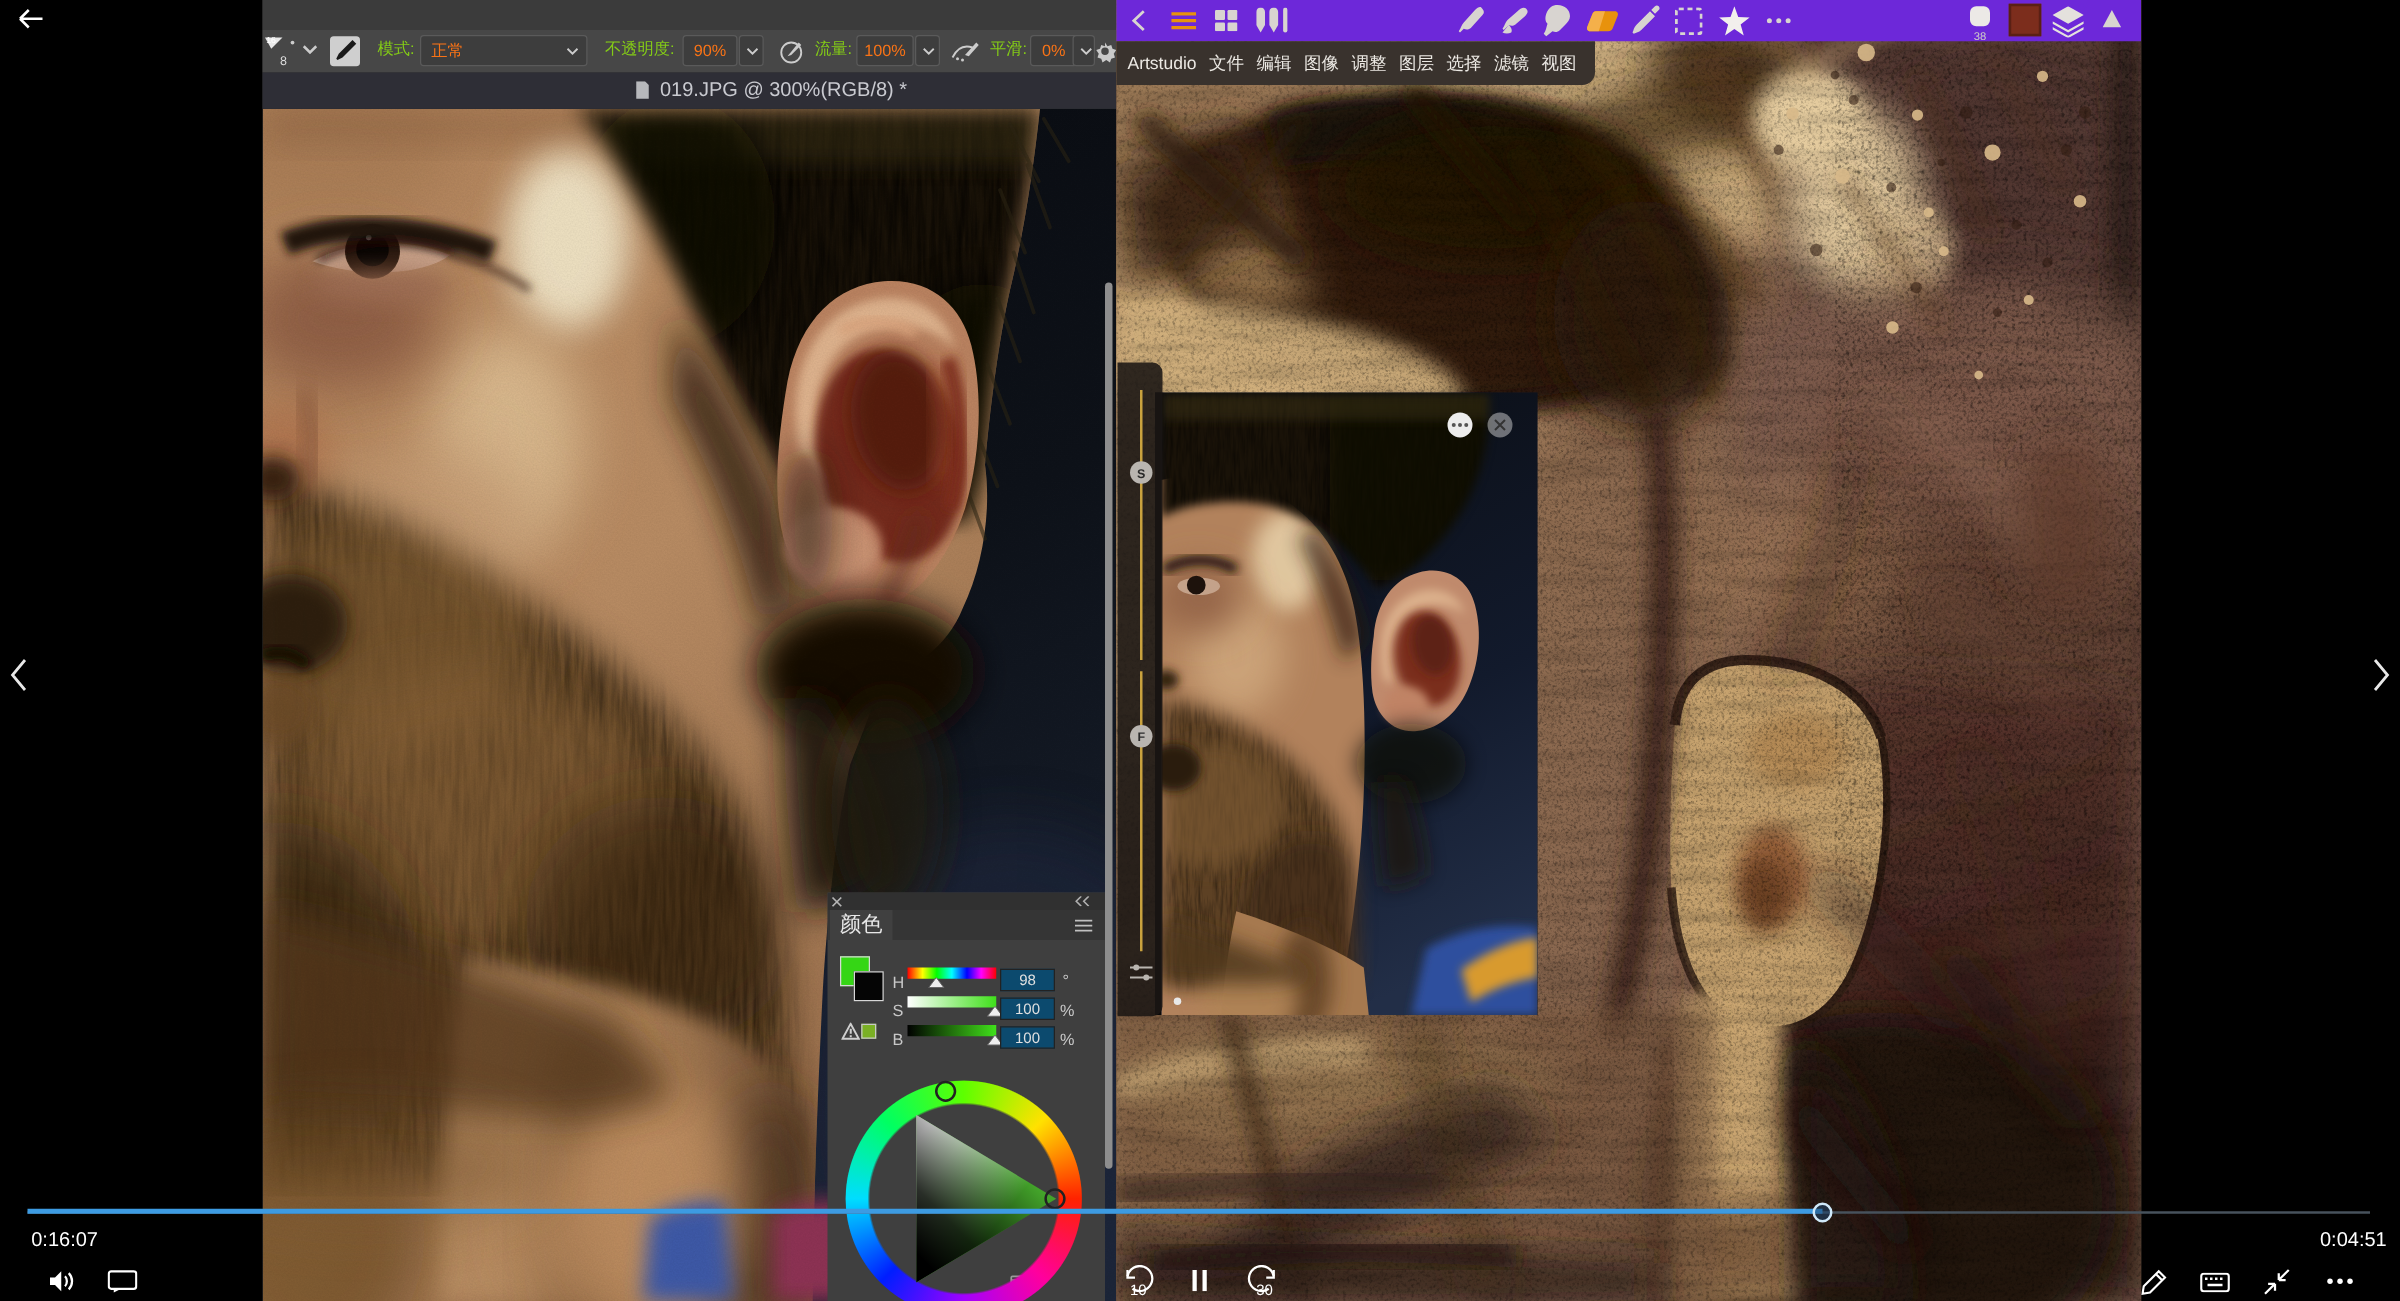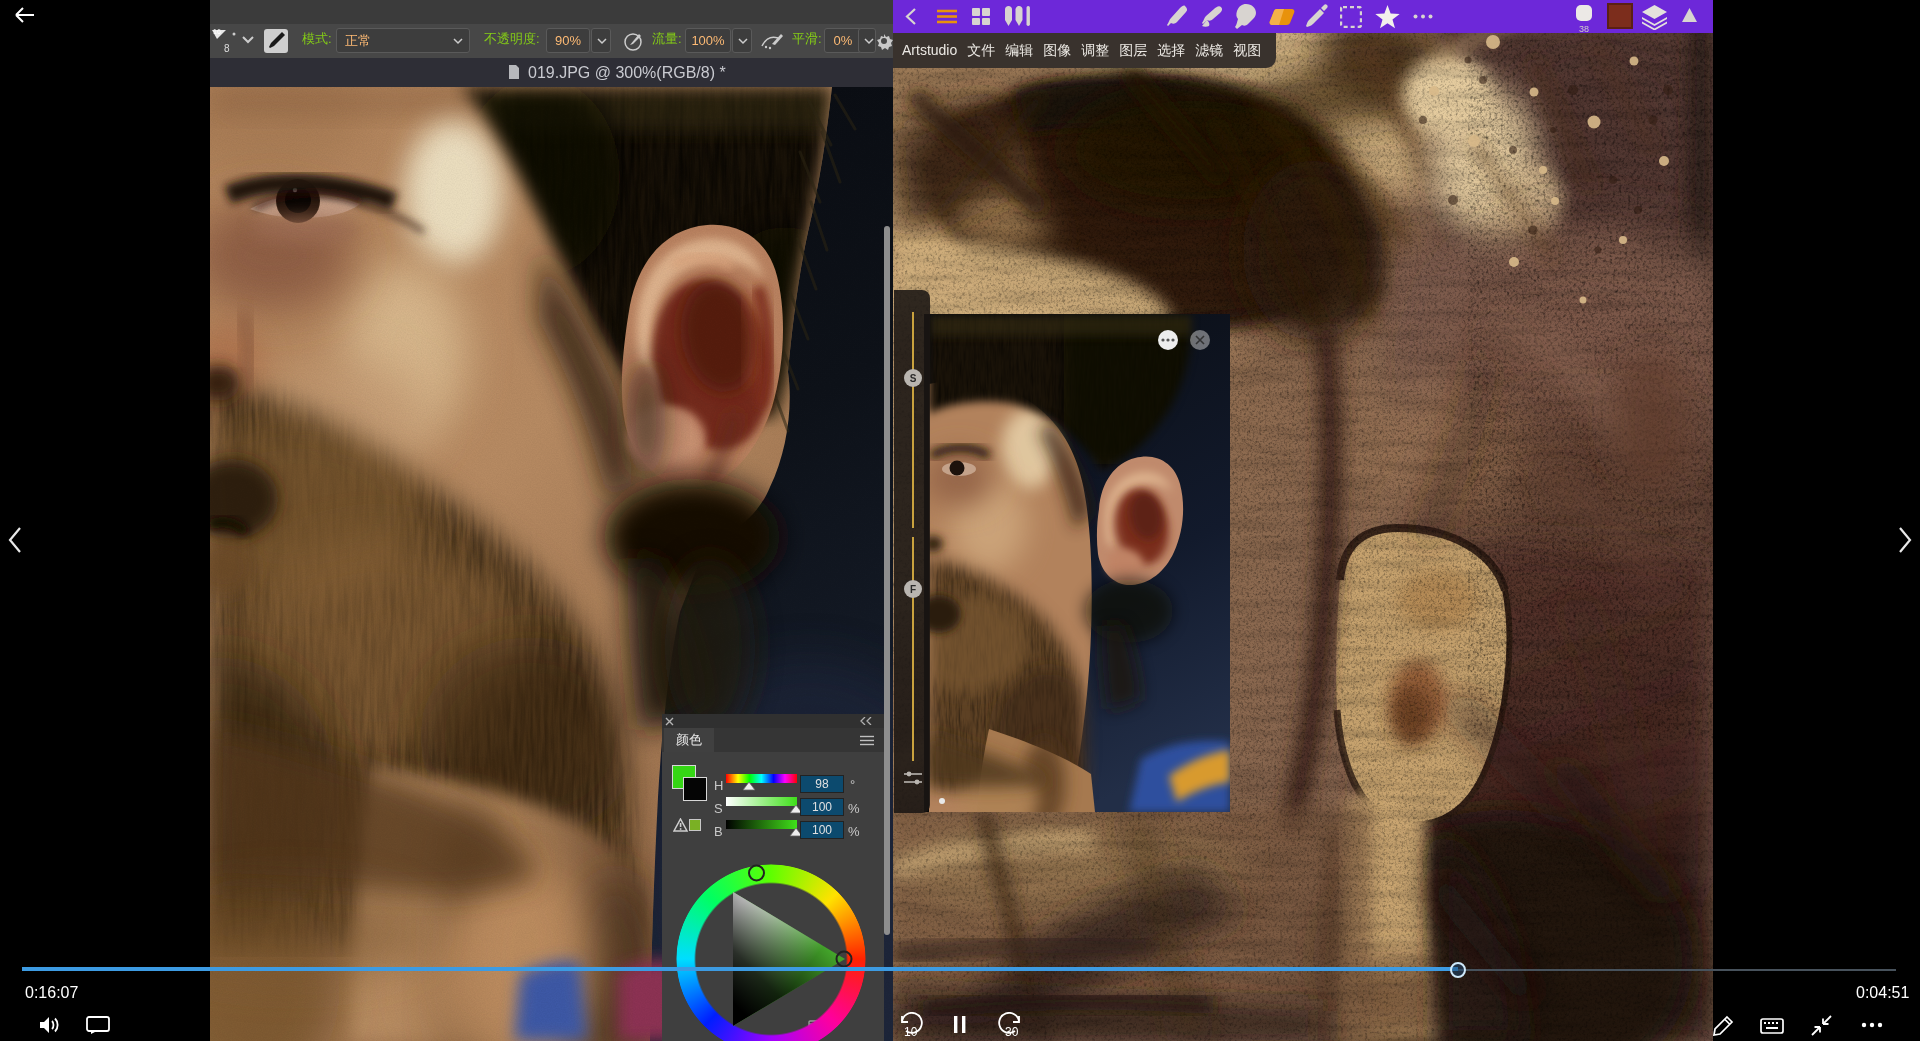--- a/index.html
+++ b/index.html
@@ -4,34 +4,34 @@
 html,body{width:1920px;height:1041px;background:#000;overflow:hidden;font-family:"Liberation Sans",sans-serif}
 #stage{position:absolute;left:0;top:0;width:1920px;height:1041px;background:#000}
 .abs{position:absolute}
 
 #ps{position:absolute;left:210px;top:0;width:683px;height:1041px;background:#2c2c2c}
 #ps-top{position:absolute;left:0;top:0;width:683px;height:24px;background:#3b3b3b}
 #ps-toolbar{position:absolute;left:0;top:24px;width:683px;height:34px;background:#474747;color:#d6d6d6;font-size:13px}
 #ps-title{position:absolute;left:0;top:58px;width:683px;height:29px;background:#2e2e36;color:#c9cad0;font-size:15px;text-align:center;line-height:29px}
 #ps-canvas{position:absolute;left:0;top:87px;width:683px;height:954px;overflow:hidden}
 #ps-scroll{position:absolute;left:674px;top:226px;width:6px;height:709px;background:#8e8e8e;border-radius:3px}
-.tbx{position:absolute;top:4px;height:25px;background:#3d3d3d;border:1px solid #5a5a5a;border-radius:3px;color:#fdba74;font-size:13px;line-height:23px}
+.tbx{position:absolute;top:4px;height:25px;background:#3d3d3d;border:1px solid #5a5a5a;border-radius:3px;color:#f97316;font-size:13px;line-height:23px}
 .tlb{position:absolute;top:6px;color:#84cc16;font-size:13px}
 
 #as{position:absolute;left:893px;top:0;width:820px;height:1041px;background:#7a5c48;overflow:hidden}
 #as-toolbar{position:absolute;left:0;top:0;width:820px;height:33px;background:#6d28d9}
 #as-menu{position:absolute;left:0;top:33px;width:383px;height:35px;background:#39322d;border-radius:0 0 10px 0;color:#ece9e4;font-size:14px;line-height:35px;white-space:nowrap;overflow:hidden}
 #as-menu span{margin-right:10px}
 #as-sliders{position:absolute;left:1px;top:290px;width:36px;height:523px;background:rgba(26,22,19,0.88);border-radius:0 8px 8px 0}
 #refpanel{position:absolute;left:31px;top:314px;width:306px;height:498px;background:#0c1220;border-left:5px solid #090909;overflow:hidden}
 
 #cpanel{position:absolute;left:662px;top:714px;width:222px;height:327px;background:#3f3f3f;overflow:hidden}
 #cp-top{position:absolute;left:0;top:0;width:222px;height:14px;background:#303030}
 #cp-tabs{position:absolute;left:0;top:14px;width:222px;height:24px;background:#353535}
-#cp-tab{position:absolute;left:2px;top:0;width:50px;height:24px;background:#404040;color:#e8e8e8;font-size:13px;text-align:center;line-height:24px}
+#cp-tab{position:absolute;left:2px;top:0;width:50px;height:24px;background:#404040;color:#e8e8e8;font-size:17px;text-align:center;line-height:24px}
 .cprow{position:absolute;color:#c8c8c8;font-size:13px}
 .cpbox{position:absolute;width:44px;height:18px;background:#0c4a6e;border:1px solid #222;color:#e0e0e0;font-size:12px;text-align:center;line-height:16px}
 #wheel{position:absolute;left:676px;top:864px;width:190px;height:190px;border-radius:50%;
 background:conic-gradient(hsl(98,100%,50%),hsl(53,100%,50%) 45deg,hsl(8,100%,50%) 90deg,hsl(323,100%,50%) 135deg,hsl(278,100%,50%) 180deg,hsl(233,100%,50%) 225deg,hsl(188,100%,50%) 270deg,hsl(143,100%,50%) 315deg,hsl(98,100%,50%) 360deg);
 -webkit-mask:radial-gradient(circle closest-side,transparent 79%,#000 81%,#000 99%,transparent 100%);
 mask:radial-gradient(circle closest-side,transparent 79%,#000 81%,#000 99%,transparent 100%)}
 
 .wtxt{position:absolute;color:#fff;font-size:16px}
 #pbar-track{position:absolute;left:22px;top:969px;width:1874px;height:2px;background:#47525c}
 #pbar-fill{position:absolute;left:22px;top:967px;width:1436px;height:4px;background:#3d9be2}

